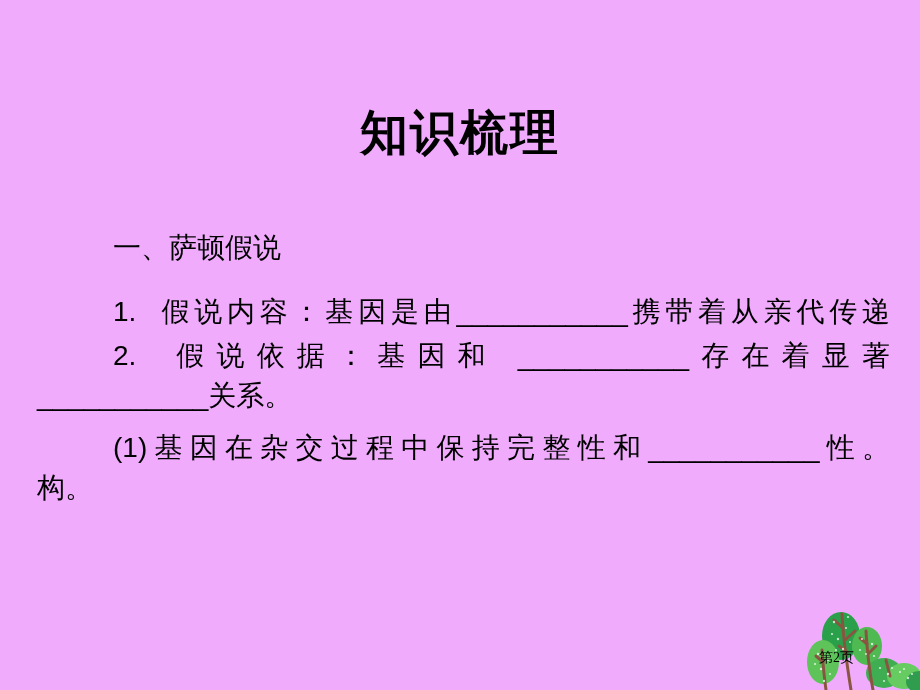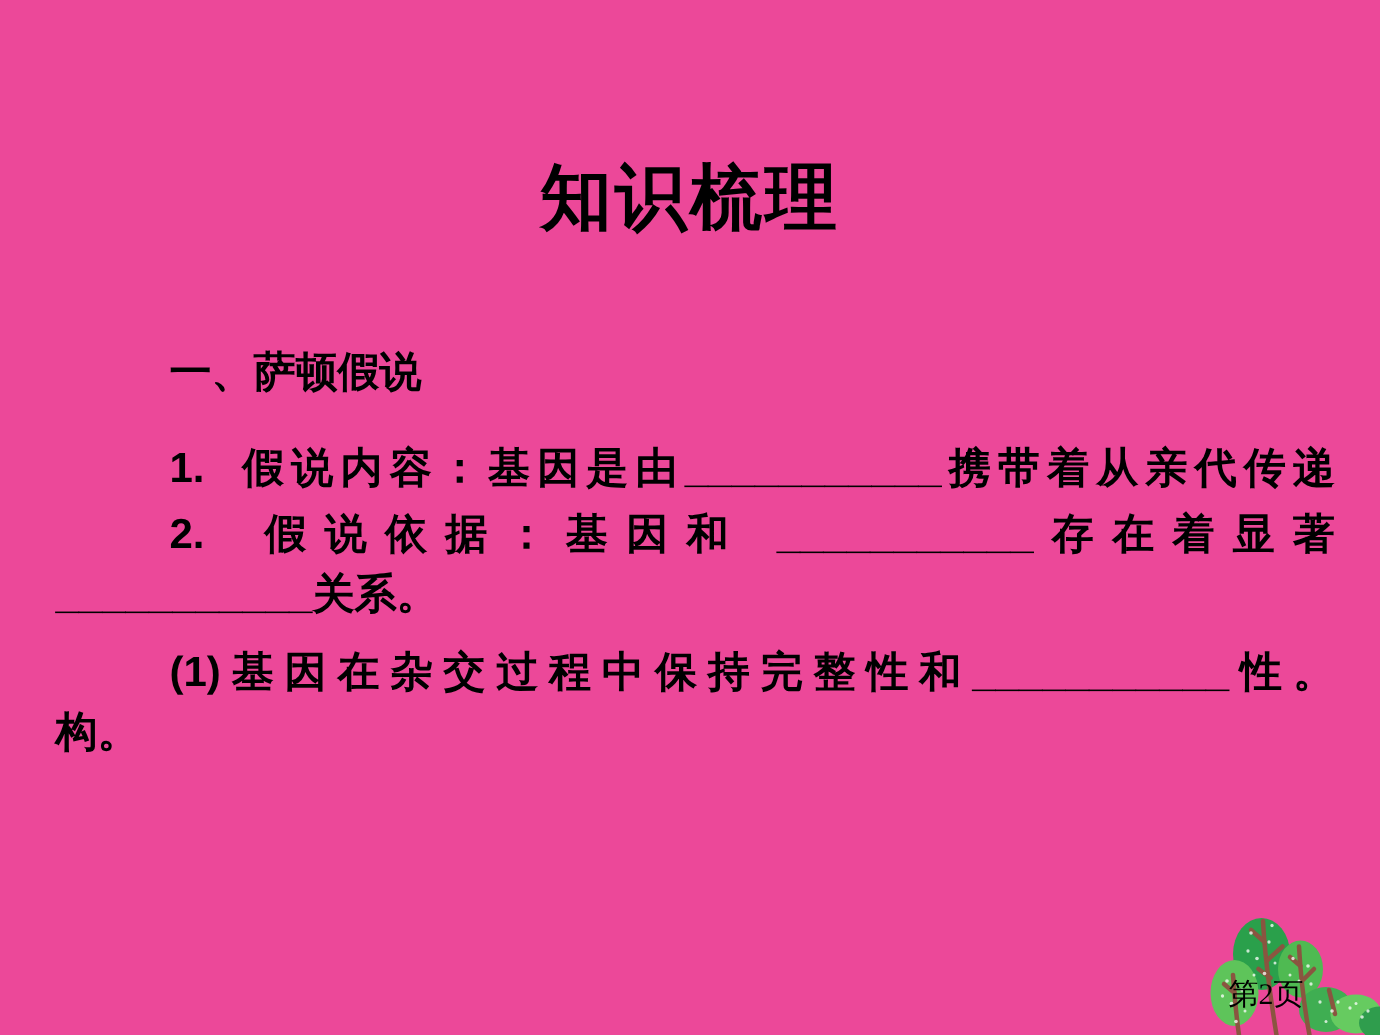--- a/index.html
+++ b/index.html
@@ -27,51 +27,51 @@
   }
   .body-text {
     position: absolute;
     left: 37px;
     top: 228px;
     width: 853px;
     color: #000;
   }
   .line {
     font-size: 28px;
-    font-weight: bold;
+    font-weight: normal;
     line-height: 40px;
     white-space: pre-wrap;
   }
   .line.indent { padding-left: 76px; }
   .line.justify {
     text-align: justify;
     text-align-last: justify;
   }
   .page-badge {
     position: absolute;
     left: 819px;
     top: 649px;
     font-family: "Liberation Serif", "DejaVu Serif", serif;
-    font-size: 20px;
+    font-size: 14px;
     color: #000;
     z-index: 3;
   }
   .trees {
     position: absolute;
     right: 0;
     bottom: 0;
     width: 132px;
     height: 106px;
     z-index: 2;
   }
 </style>
 </head>
 <body>
 
-<div class="slide" style="background: #ec4899;">
+<div class="slide" style="background: #f0abfc;">
 
   <div class="slide-title">知识梳理</div>
 
   <div class="body-text">
       <div class="line indent" style="margin-top: 0px; color: rgb(0, 0, 0);">一、萨顿假说</div>
       <div class="line indent justify" style="margin-top: 24px; color: rgb(0, 0, 0);">1.  假说内容：基因是由___________携带着从亲代传递</div>
       <div class="line indent justify" style="margin-top: 4px; color: rgb(0, 0, 0);">2.  假说依据：基因和 ___________存在着显著</div>
       <div class="line" style="margin-top: 0px; color: rgb(0, 0, 0);">___________关系。</div>
       <div class="line indent justify" style="margin-top: 12px; color: rgb(0, 0, 0);">(1)基因在杂交过程中保持完整性和___________性。</div>
       <div class="line" style="margin-top: 0px; color: rgb(0, 0, 0);">构。</div>

